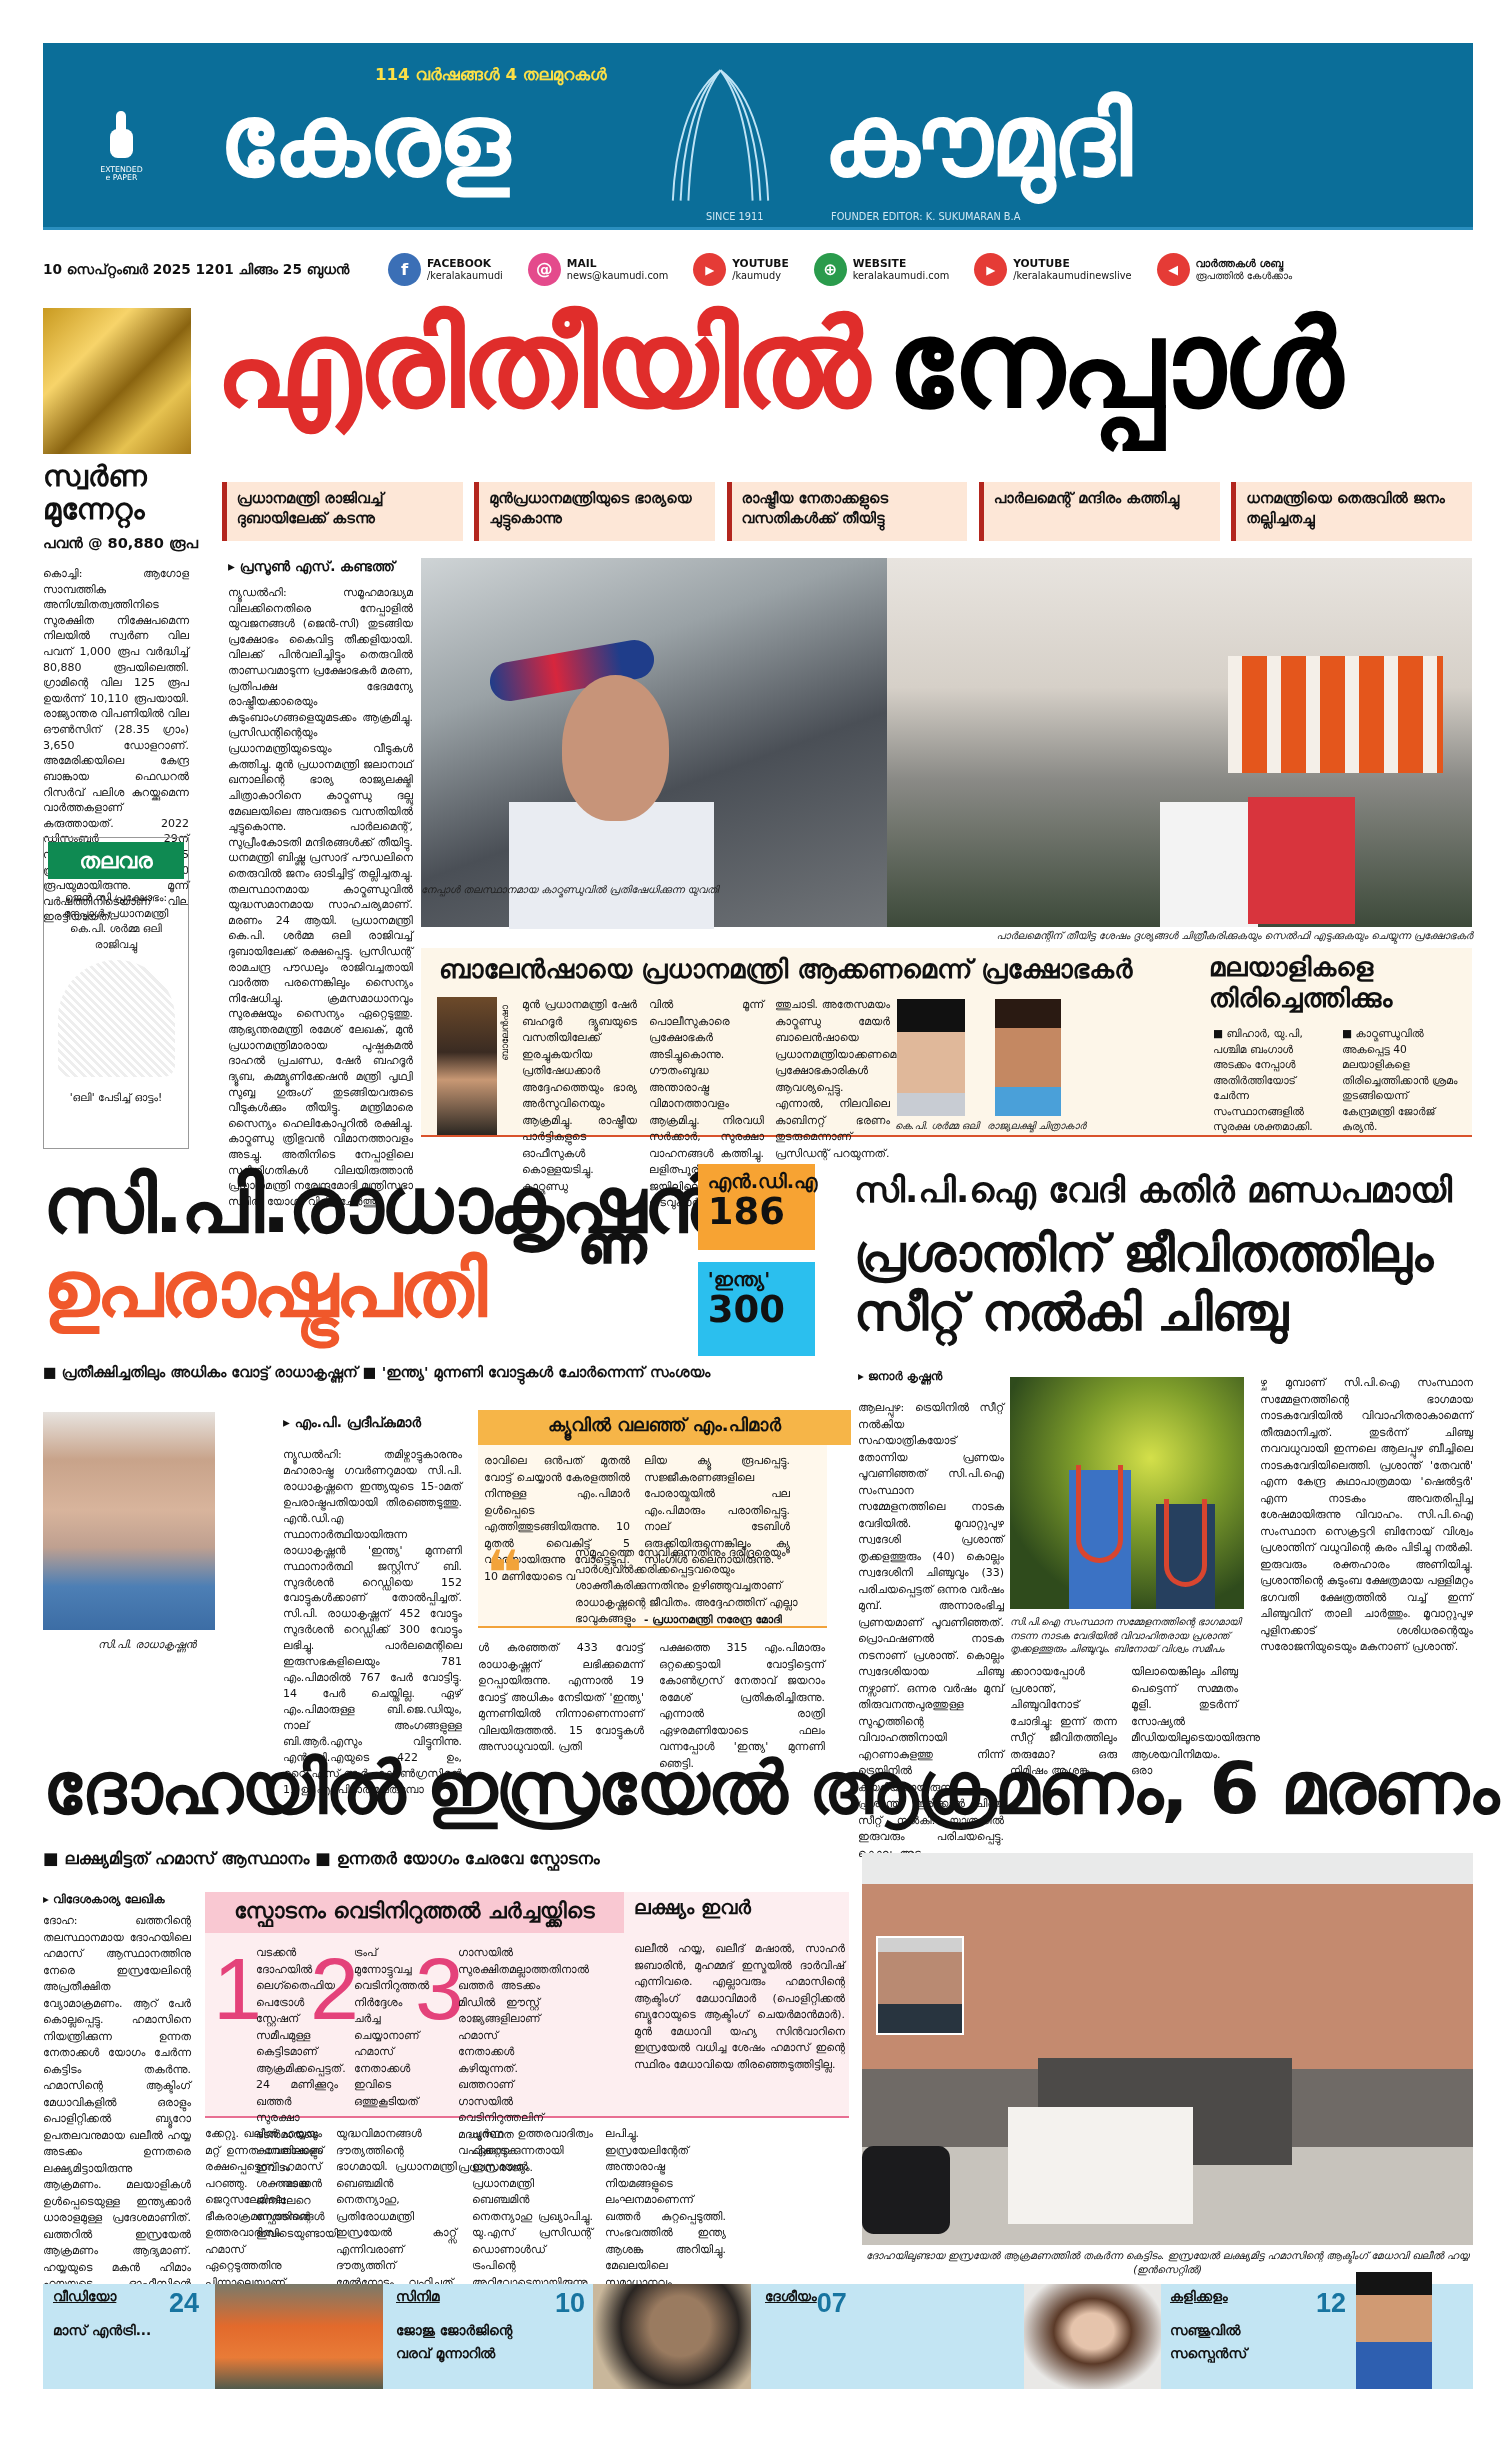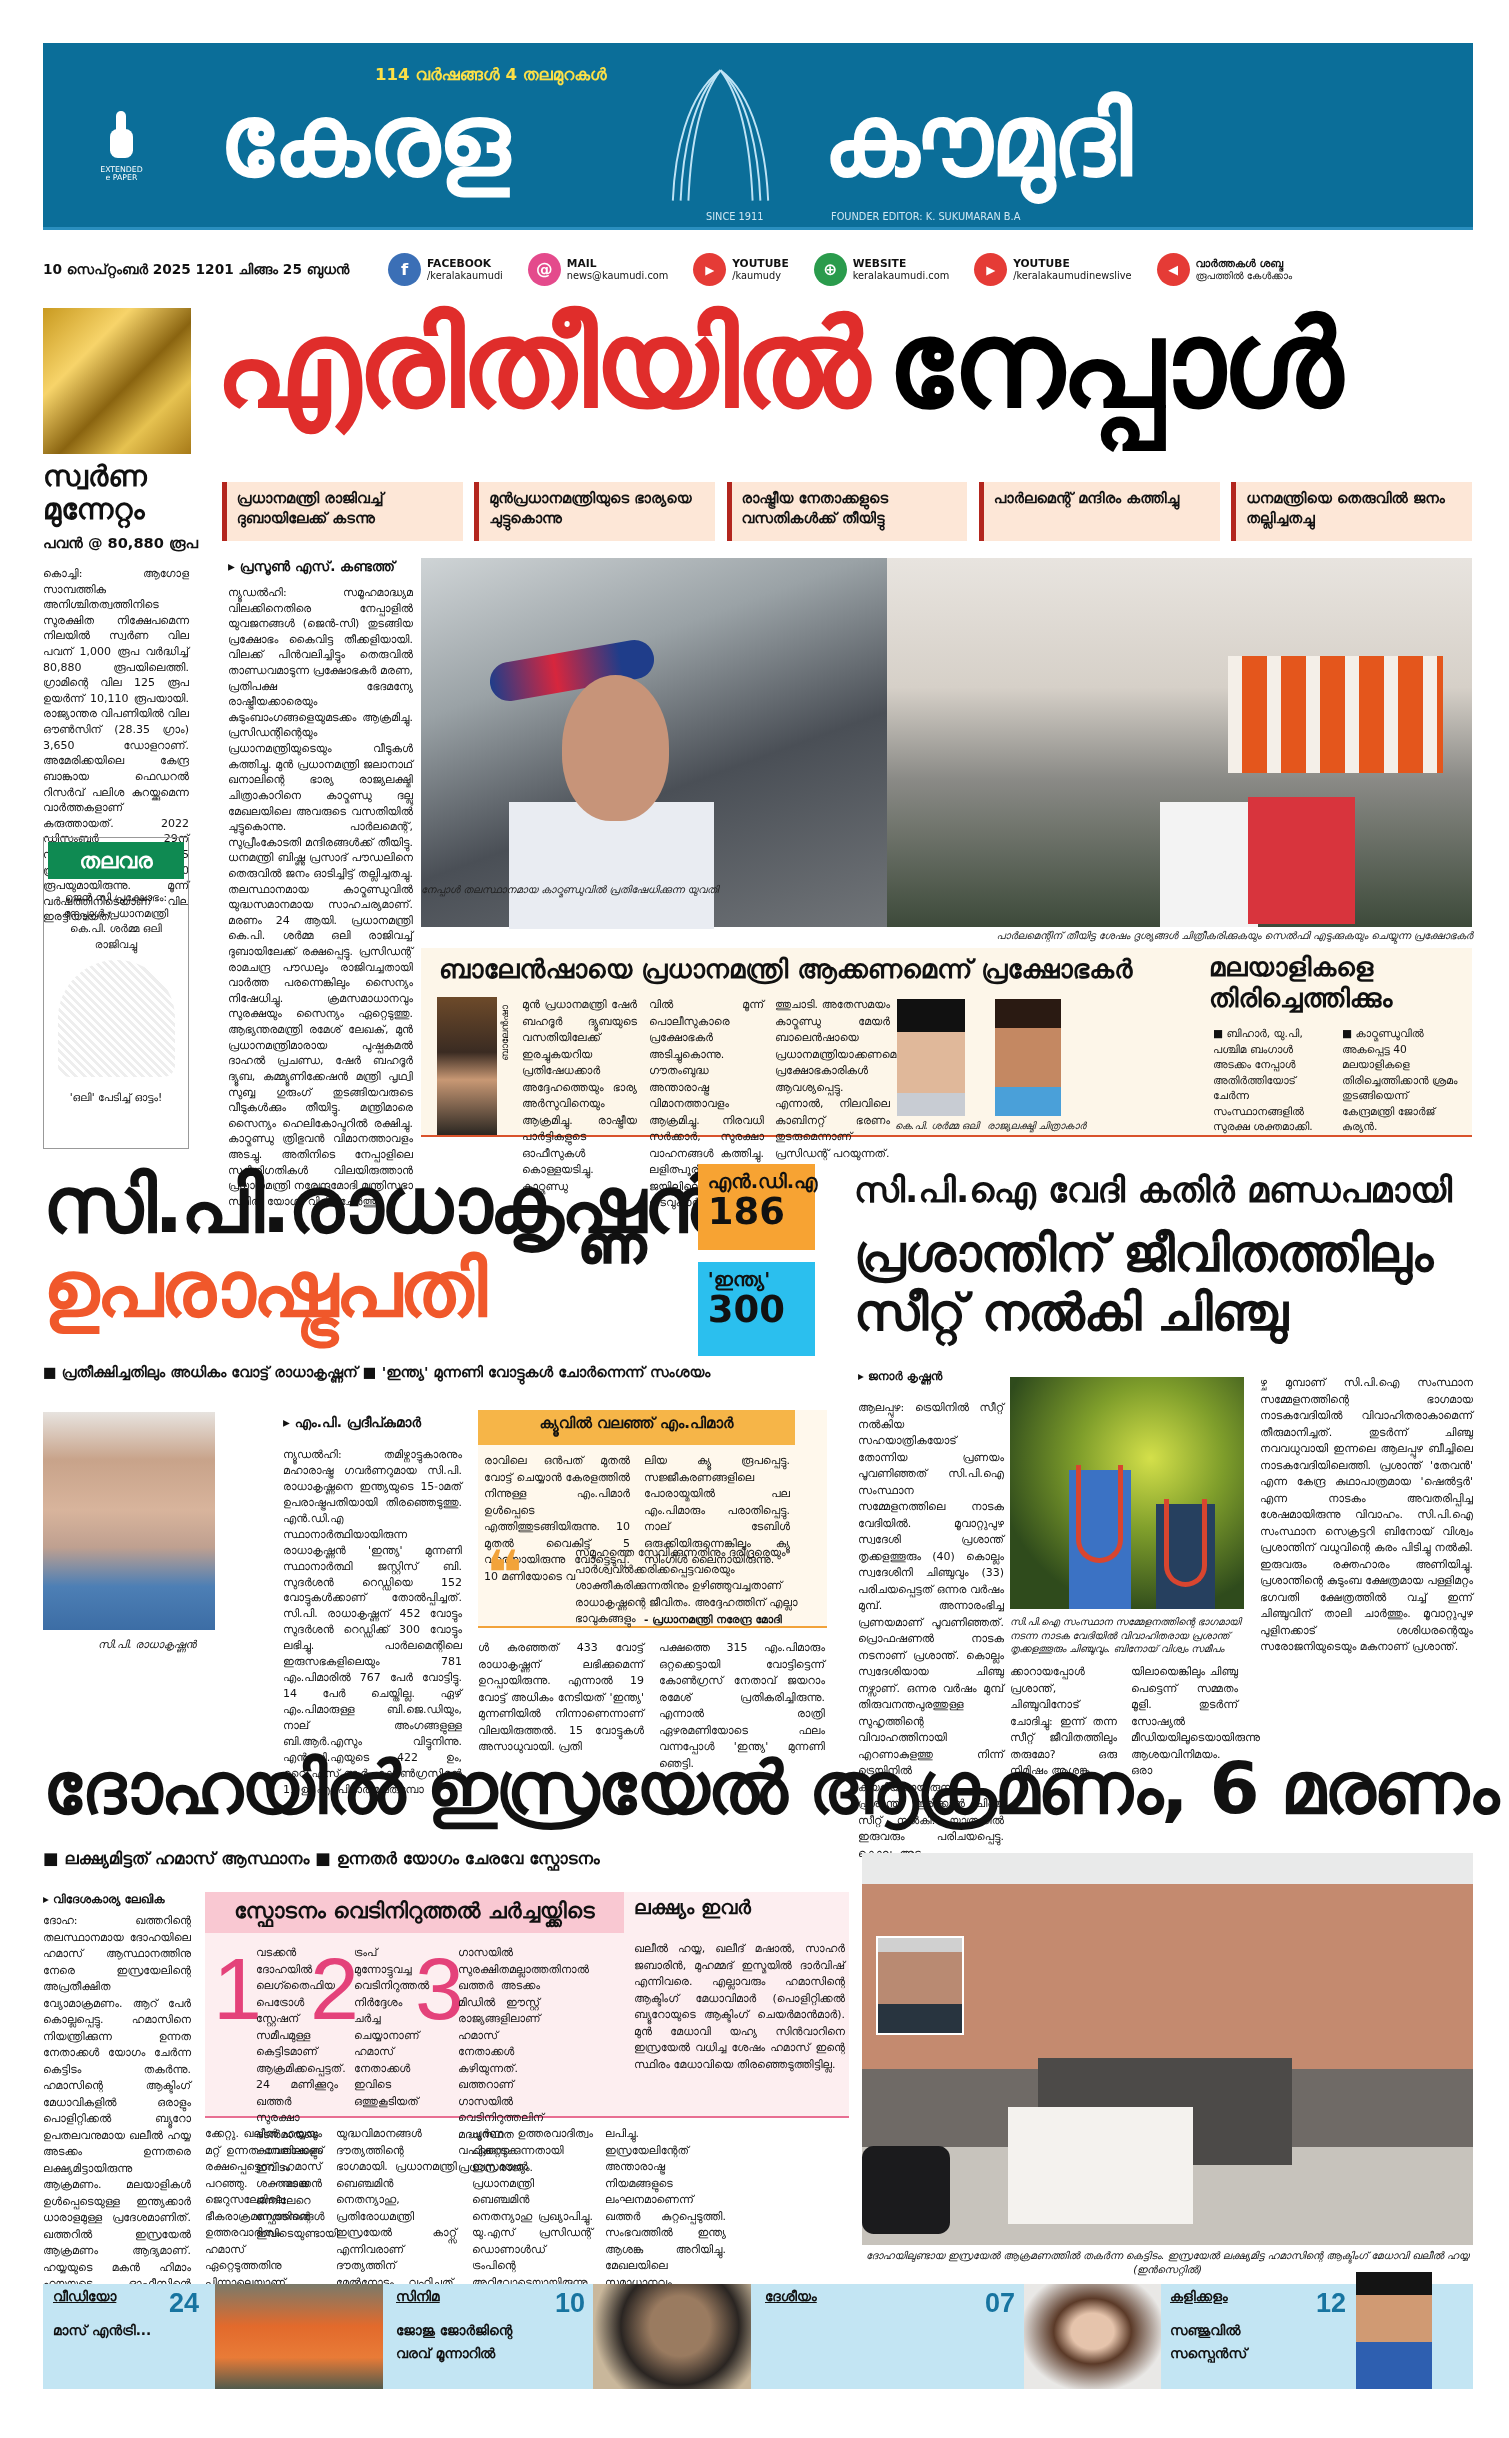--- a/index.html
+++ b/index.html
@@ -77,21 +77,21 @@
 .vb-n{font-size:37px;font-weight:bold;line-height:1.05}
 #cpi-k{left:854px;top:1170px;font-size:35px;font-weight:bold}
 #cpi-h{left:854px;top:1225px;font-size:51px;font-weight:bold;line-height:1.15;letter-spacing:-1px}
 #vp-kick{left:43px;top:1363px;font-size:14.6px;font-weight:bold}
 #jan-by{left:858px;top:1369px;font-size:11.7px;font-weight:bold}
 #rk-photo{left:43px;top:1412px;width:172px;height:218px;background:linear-gradient(180deg,#e7e3df 0%,#c8a38a 22%,#d8b49c 45%,#bfa090 62%,#4d7fb5 80%,#3c6da5)}
 #rk-cap{left:98px;top:1638px;font-size:10.7px;font-style:italic}
 #pk-by{left:283px;top:1414px;font-size:13.7px;font-weight:bold}
 #pk-body{left:283px;top:1447px;width:179px;font-size:11px;line-height:1.45;text-align:justify}
 #q-box{left:478px;top:1410px;width:349px;height:218px;background:#fff8ec;border-bottom:2.9px solid #f2a33a}
-#q-head{left:478px;top:1410px;width:317px;height:35px;background:#f6b548;font-size:15px;font-weight:bold;text-align:center;padding-top:3.9px}
+#q-head{left:478px;top:1410px;width:373px;height:35px;background:#f6b548;font-size:18px;font-weight:bold;text-align:center;padding-top:3.9px}
 #q-c1{left:484px;top:1453px;width:146px}
 #q-c2{left:644px;top:1453px;width:146px}
 #quote-mark{left:486px;top:1543px;font-size:62px;color:#f2a33a;font-weight:bold;line-height:1}
 #quote{left:575px;top:1545px;width:244px;font-size:11px;line-height:1.5}
 #quote-by{left:644px;top:1613px;font-size:10.7px;font-weight:bold}
 #vpc3{left:478px;top:1640px;width:166px}
 #vpc4{left:659px;top:1640px;width:166px}
 #cpi-c1{left:858px;top:1400px;width:146px}
 #cpi-photo{left:1010px;top:1377px;width:234px;height:232px;background:radial-gradient(circle at 60% 35%,#d4e04a 0%,#7f9e2b 35%,#2f4b1c 75%)}
 #cpi-photo .p1{position:absolute;left:59px;top:93px;width:62px;height:139px;background:#3b72c4}
@@ -319,21 +319,21 @@
 <div id="s-img1" class="abs"></div>
 <div class="s-item" style="left:396px;width:189px">
   <div style="display:flex;justify-content:space-between">
       <span class="s-sec">സിനിമ</span>
       <span class="s-num">10</span>
     </div>
   <div class="s-txt" style="width:146px">ജോജു ജോർജിന്റെ വരവ് മൂന്നാറിൽ</div>
 </div>
 <div id="s-img2" class="abs"></div>
 <div class="s-item" style="left:765px;width:250px">
-  <div style="display:flex;justify-content:space-between">
+  <div style="display:flex;justify-content:flex-start">
       <span class="s-sec">ദേശീയം</span>
       <span class="s-num">07</span>
     </div>
 </div>
 <div id="s-img3" class="abs"></div>
 <div class="s-item" style="left:1170px;width:176px">
   <div style="display:flex;justify-content:space-between">
       <span class="s-sec">കളിക്കളം</span>
       <span class="s-num">12</span>
     </div>

